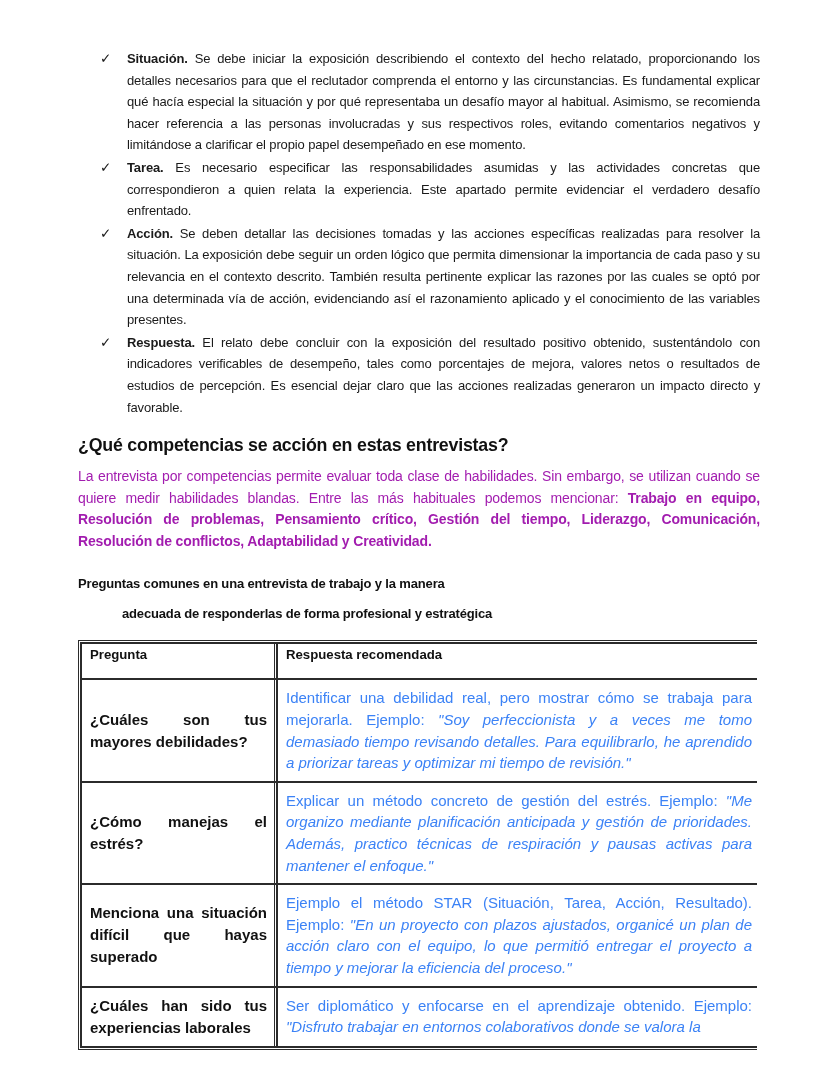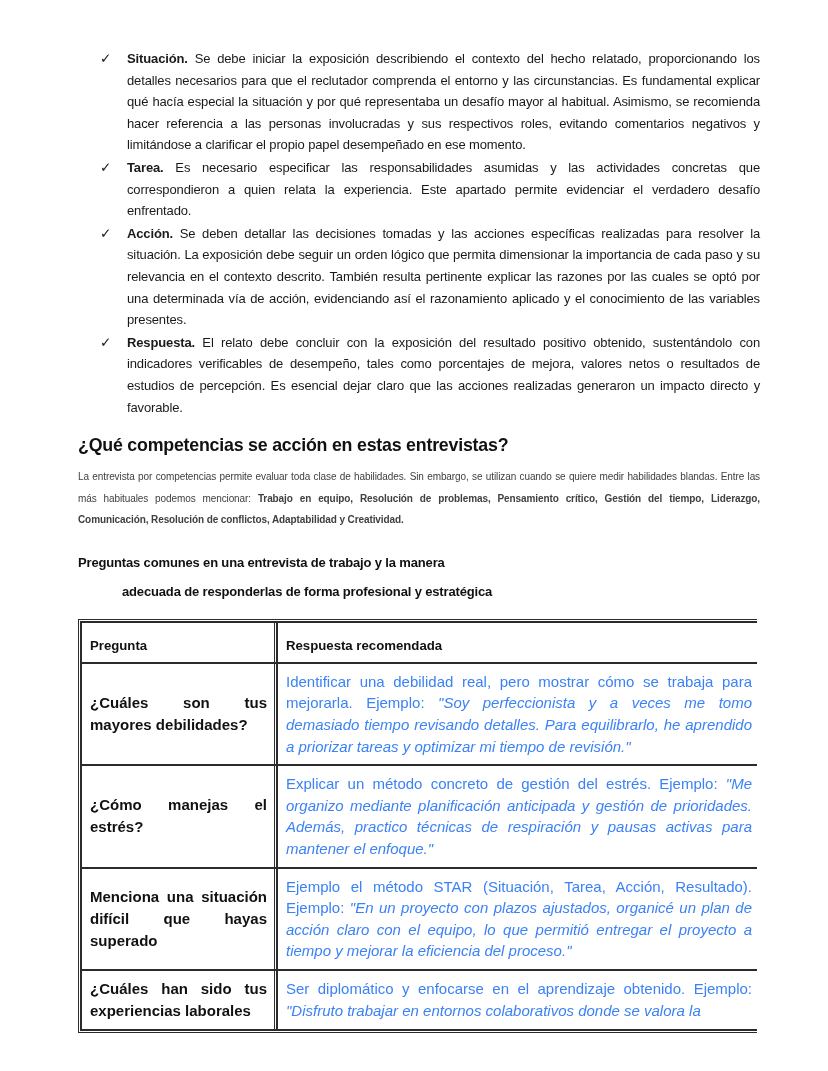--- a/index.html
+++ b/index.html
@@ -86,25 +86,25 @@
     letter-spacing: -0.012em;
   }
   .h-big span.lastline {
     display: block;
     text-align: left;
     margin-left: 44px;
   }
 
   
   .para {
-    font-size: 10px;
+    font-size: 14px;
     line-height: 21.6px;
     text-align: justify;
     text-justify: inter-word;
-    color: #404040;
+    color: #a21caf;
     margin: 0 0 4px 0;
     letter-spacing: -0.01em;
   }
   .para b { font-weight: 700; }
 
   
   .qa-table-wrap {
     margin-top: 6px;
     width: 679px;
   }
@@ -136,21 +136,21 @@
     font-size: 15px;
     line-height: 21.6px;
     text-align: justify;
     text-justify: inter-word;
     color: #3b82f6;
     vertical-align: top;
   }
   table.qa-table tr.header-row td {
     vertical-align: top;
     height: 36px;
-    padding-top: 14px;
+    padding-top: 2px;
   }
   table.qa-table tr.header-row td.col-q,
   table.qa-table tr.header-row td.col-a {
     font-weight: 700;
     font-size: 13.2px;
     text-align: left;
     line-height: 18px;
     color: #111111;
   }
   td.col-a i {

